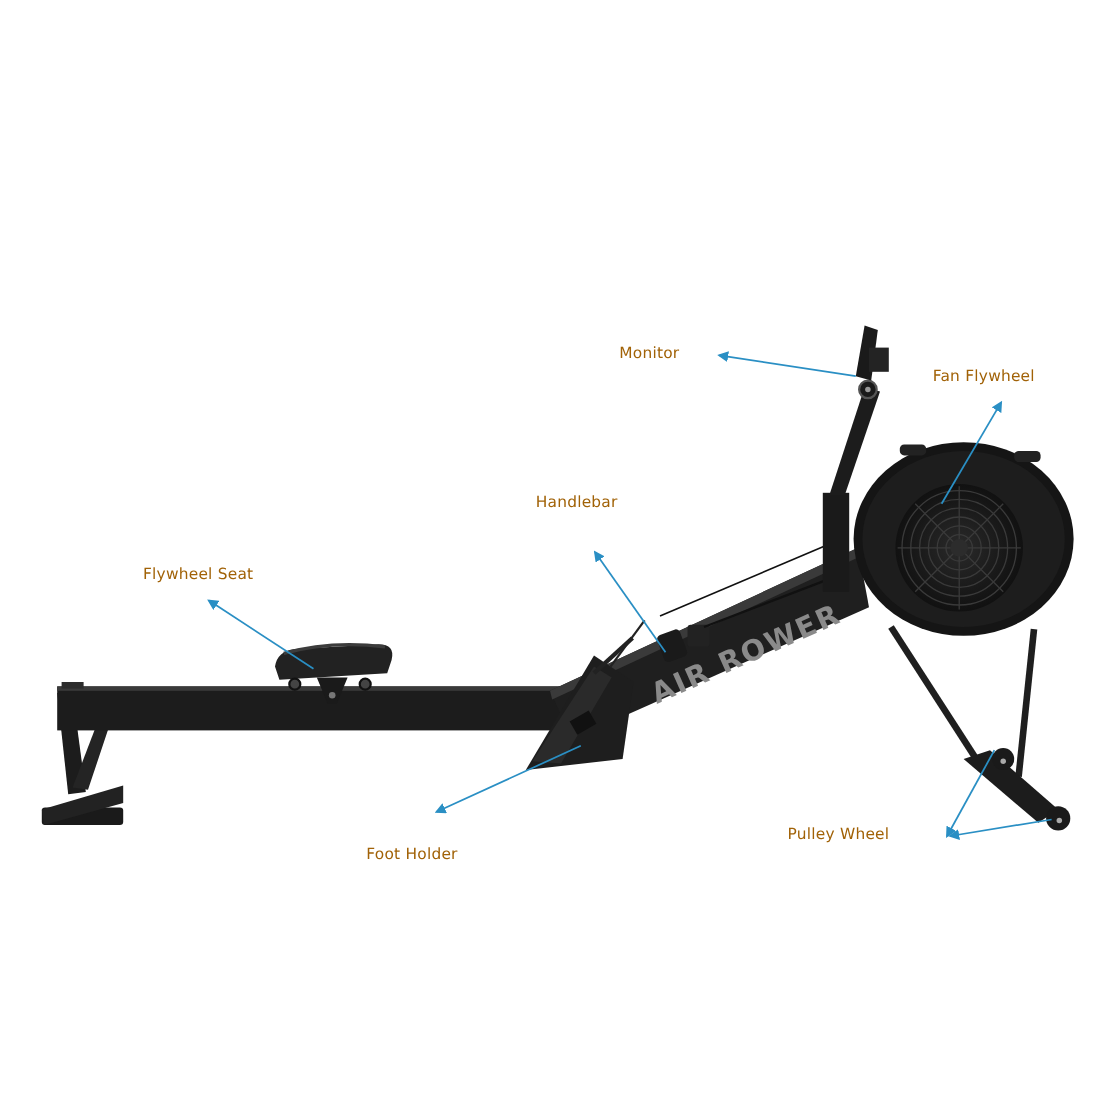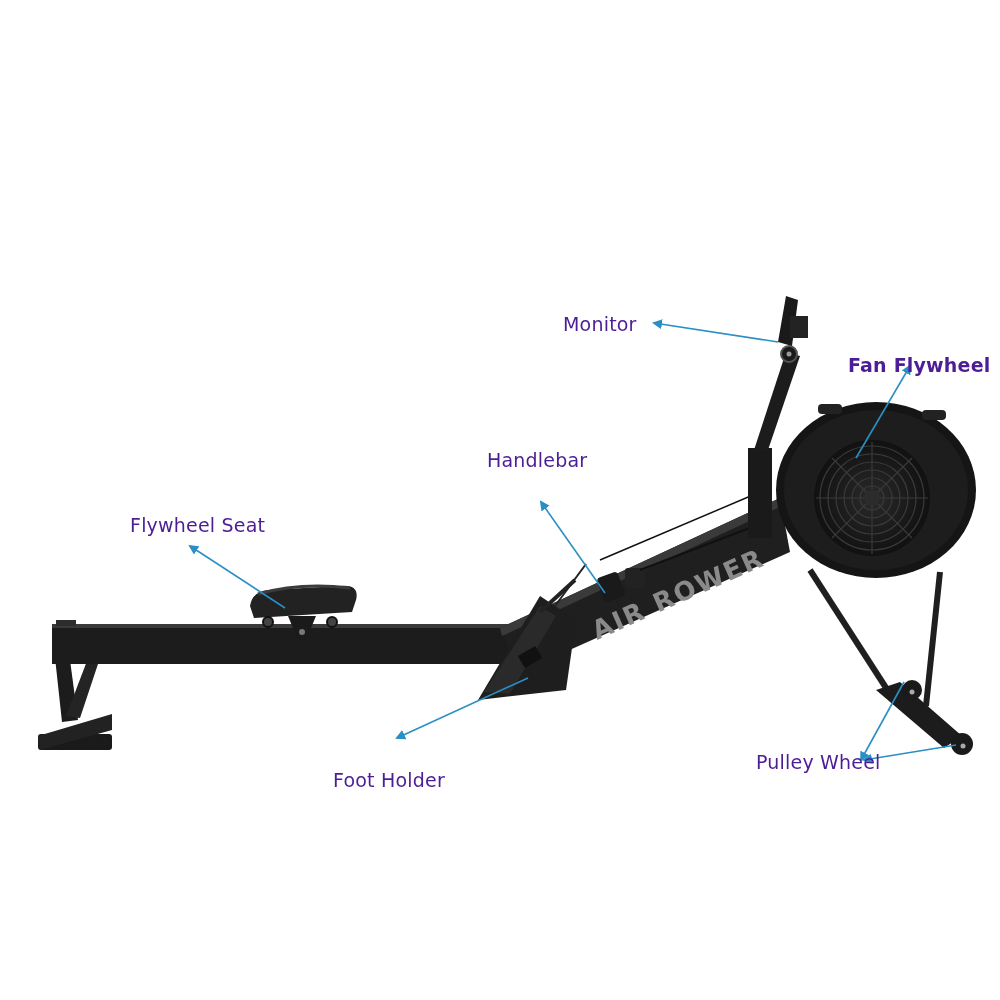--- a/index.html
+++ b/index.html
@@ -1,19 +1,19 @@
 <!DOCTYPE html>
 <html><head>
   <meta charset="utf-8">
   <style>
     html, body { margin: 0; padding: 0; background: #ffffff; }
     body { width: 1000px; height: 1000px; position: relative; overflow: hidden; font-family: "DejaVu Sans", sans-serif; }
     .stage { position: absolute; left: 0; top: 0; width: 1000px; height: 1000px; }
     svg.machine { position: absolute; left: 0; top: 0; }
-    .label { position: absolute; font-size: 19px; color: #4c1d95; white-space: nowrap; letter-spacing: 0.2px; }
+    .label { position: absolute; font-size: 14px; color: #a16207; white-space: nowrap; letter-spacing: 0.2px; }
   </style>
 </head>
 <body>
 
 <div class="stage">
 
   <svg class="machine" width="1000" height="1000" viewBox="0 0 1000 1000">
     <defs>
       <marker id="ah" markerWidth="10" markerHeight="10" refX="8" refY="5" orient="auto" markerUnits="userSpaceOnUse">
         <path d="M0,0 L10,5 L0,10 z" fill="#2a8fc4"></path>
@@ -115,19 +115,19 @@
       <line x1="856" y1="458" x2="910" y2="366" marker-end="url(#ah)"></line>
       <line x1="605" y1="593" x2="541" y2="502" marker-end="url(#ah)"></line>
       <line x1="285" y1="608" x2="190" y2="546" marker-end="url(#ah)"></line>
       <line x1="528" y1="678" x2="397" y2="738" marker-end="url(#ah)"></line>
       <line x1="904" y1="682" x2="861" y2="760" marker-end="url(#ah)"></line>
       <line x1="956" y1="745" x2="864" y2="760" marker-end="url(#ah)"></line>
     </g>
   </svg>
 
   <div class="label" style="left:563px; top:313px;">Monitor</div>
-  <div class="label" style="left:848px; top:354px;font-weight:bold;">Fan Flywheel</div>
+  <div class="label" style="left:848px; top:334px;">Fan Flywheel</div>
   <div class="label" style="left:487px; top:449px;">Handlebar</div>
   <div class="label" style="left:130px; top:514px;">Flywheel Seat</div>
   <div class="label" style="left:333px; top:769px;">Foot Holder</div>
-  <div class="label" style="left:716px; top:751px;margin-left:40px;">Pulley Wheel</div>
+  <div class="label" style="left:716px; top:751px;">Pulley Wheel</div>
 
 </div>
 
 </body></html>

